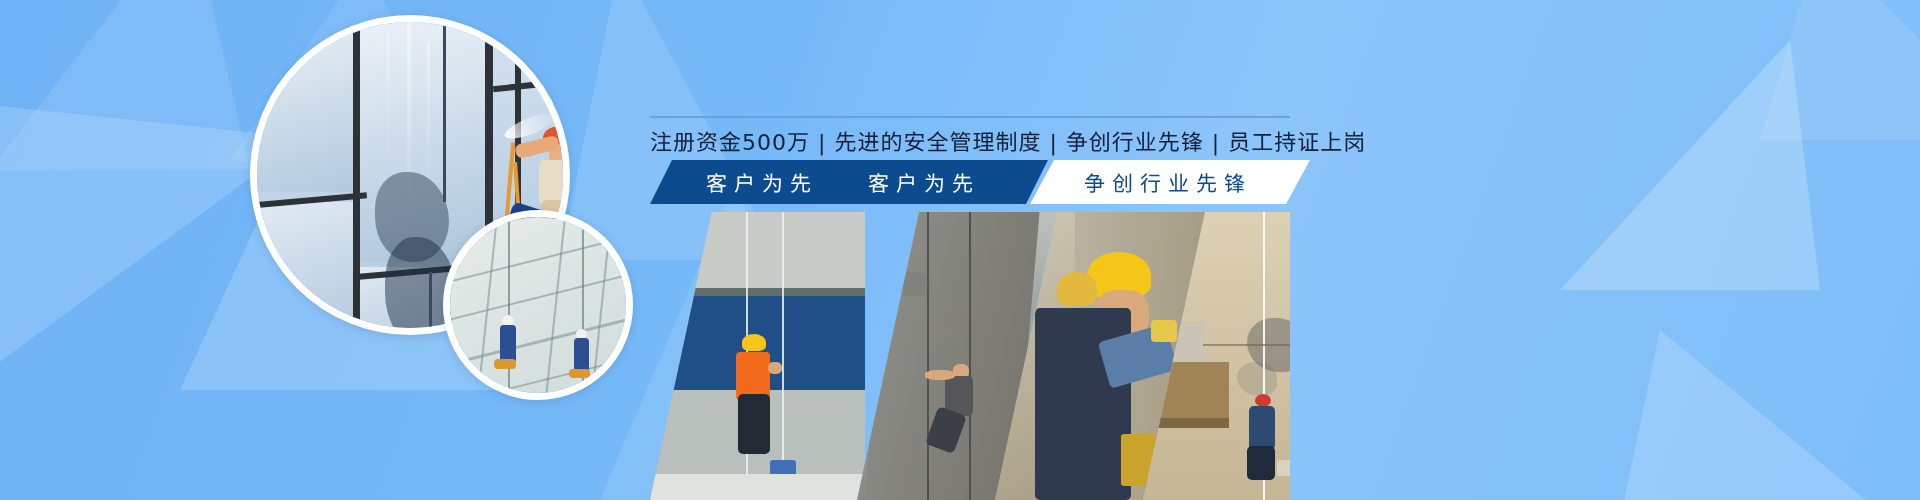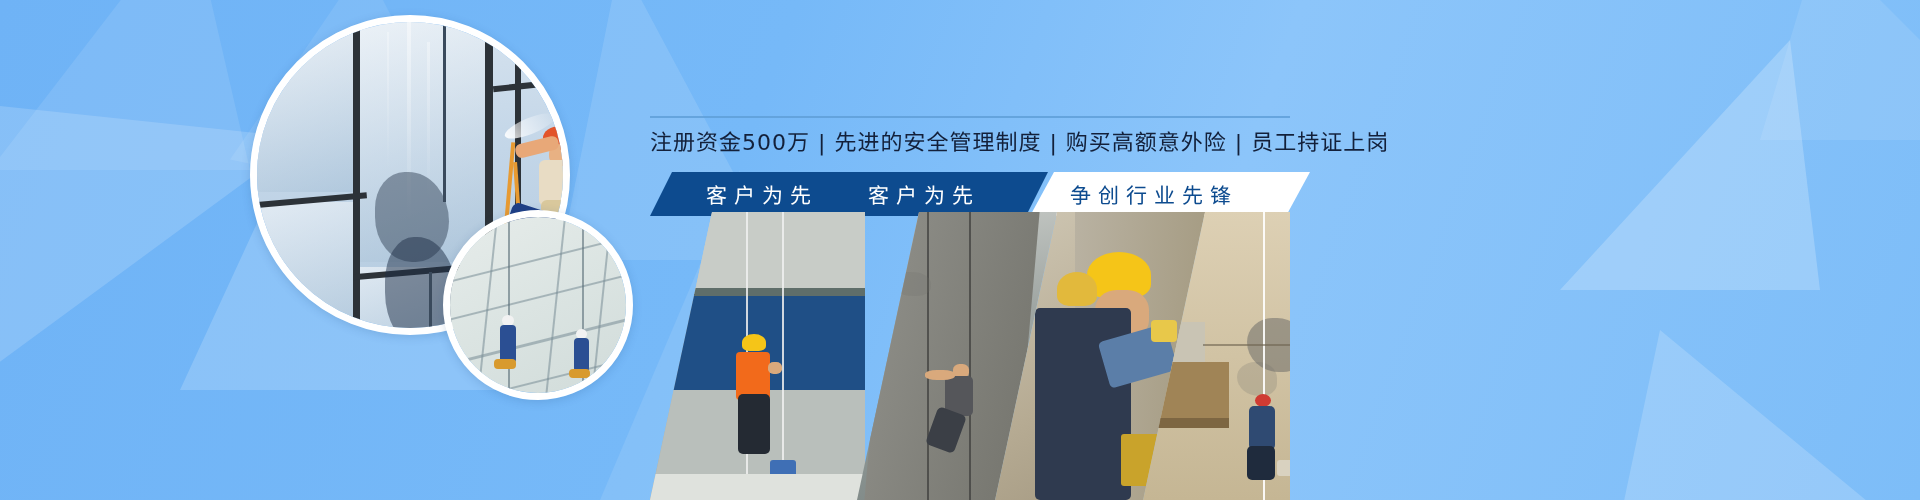--- a/index.html
+++ b/index.html
@@ -133,21 +133,21 @@
     font-size:22px;
     color:#13203a;
     letter-spacing:1px;
     white-space:nowrap;
     font-family:"DejaVu Sans","Liberation Sans",sans-serif;
   }
 
   
   .slogan-wrap{
     position:absolute;
-    left:650px; top:172px;
+    left:650px; top:160px;
     width:660px; height:61px;
   }
   .slogan-dark{
     position:absolute; left:0; top:0;
     width:398px; height:44px;
     background:#0d4b8f;
     clip-path:polygon(22px 0,398px 0,376px 44px,0 44px);
     display:flex; align-items:center;
   }
   .slogan-light{
@@ -156,21 +156,21 @@
     background:#ffffff;
     clip-path:polygon(24px 0,280px 0,256px 44px,0 44px);
     display:flex; align-items:center;
   }
   .sl-txt{
     font-size:21px; letter-spacing:7px; white-space:nowrap;
     font-family:"DejaVu Sans","Liberation Sans",sans-serif;
   }
   .sl-a{color:#fff; margin-left:56px;}
   .sl-b{color:#fff; margin-left:50px;}
-  .sl-c{color:#0d4b8f; margin-left:40px;}
+  .sl-c{color:#0d4b8f; margin-left:54px;}
 
   
   .strip{
     position:absolute;
     left:650px; top:212px;
     width:640px; height:288px;
     overflow:hidden;
   }
   .strip-pane{
     position:absolute;
@@ -277,21 +277,21 @@
       <div class="w2h" style="left:52px;top:98px;width:12px;height:11px;"></div>
       <div class="w2" style="left:50px;top:108px;width:16px;height:38px;"></div>
       <div class="w2" style="left:44px;top:142px;width:22px;height:10px;background:#d89a2e;"></div>
       <div class="w2h" style="left:126px;top:112px;width:11px;height:10px;"></div>
       <div class="w2" style="left:124px;top:121px;width:15px;height:34px;"></div>
       <div class="w2" style="left:119px;top:152px;width:21px;height:9px;background:#d89a2e;"></div>
     </div>
   </div>
 
   <div class="rule"></div>
-  <div class="subline">注册资金500万 | 先进的安全管理制度 | 购买高额意外险 | 员工持证上岗</div>
+  <div class="subline">注册资金500万 | 先进的安全管理制度 | 争创行业先锋 | 员工持证上岗</div>
 
   <div class="slogan-wrap">
     <div class="slogan-dark">
       <span class="sl-txt sl-a">客户为先</span>
       <span class="sl-txt sl-b">客户为先</span>
     </div>
     <div class="slogan-light">
       <span class="sl-txt sl-c">争创行业先锋</span>
     </div>
   </div>

